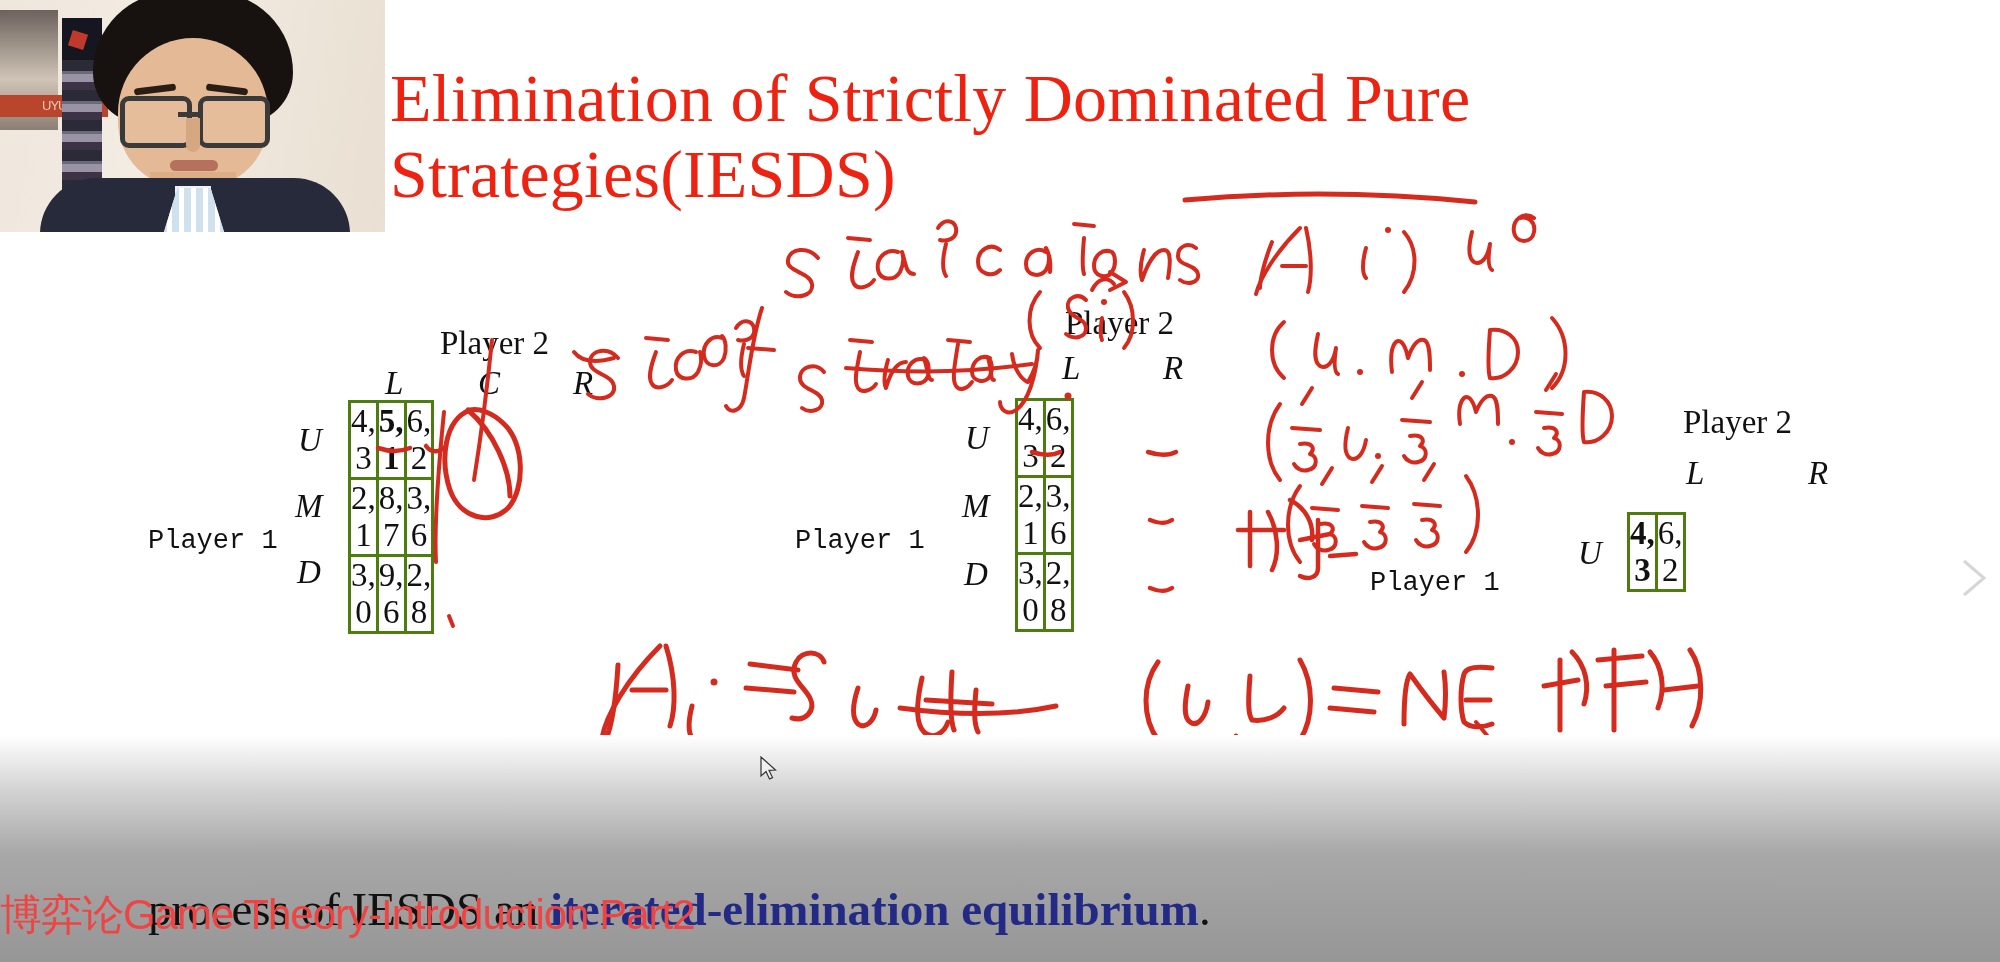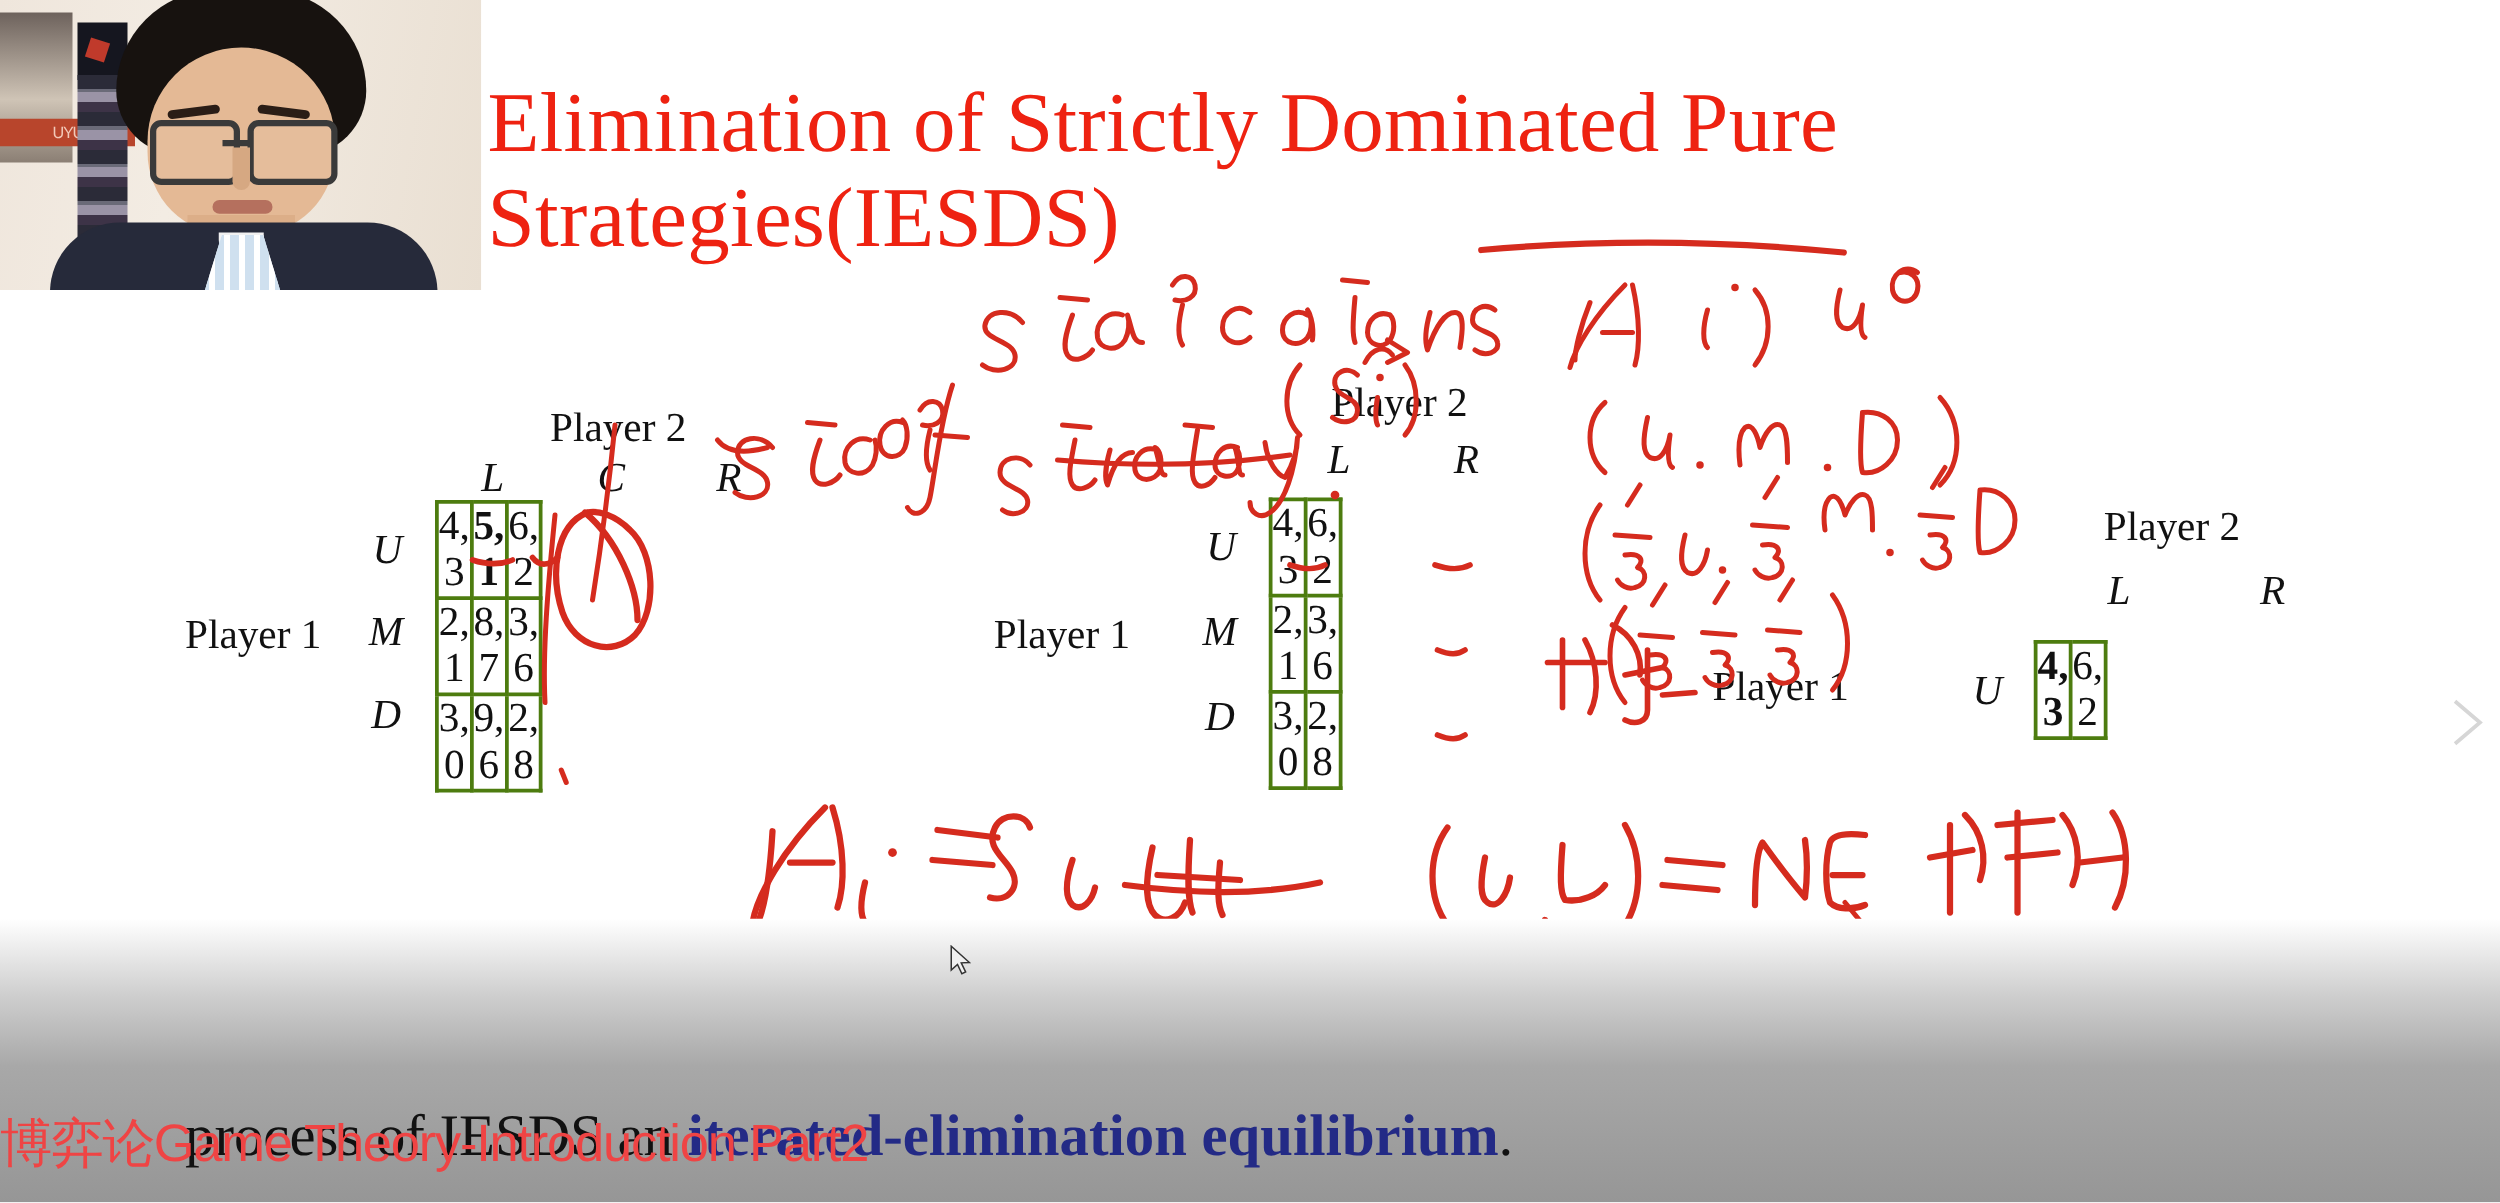--- a/index.html
+++ b/index.html
@@ -14,21 +14,21 @@
     font-family:"Liberation Serif",serif;
     font-size:68px;line-height:1.12;color:#ee2211;font-weight:400;
     letter-spacing:.2px;white-space:pre-wrap;
   }
 
   
   .matrix-block{position:absolute;}
   .mx-p2{position:absolute;font-size:33px;font-family:"Liberation Serif",serif;color:#111;white-space:nowrap;}
   .mx-collabel{position:absolute;font-size:33px;font-style:italic;font-family:"Liberation Serif",serif;color:#111;}
   .mx-rowlabel{position:absolute;font-size:33px;font-style:italic;font-family:"Liberation Serif",serif;color:#111;}
-  .mx-p1{position:absolute;font-size:33px;font-family:Liberation Serif, serif;color:#111;white-space:nowrap;}
+  .mx-p1{position:absolute;font-size:27px;font-family:Liberation Mono, monospace;color:#111;white-space:nowrap;margin-top:36px;}
   table.payoff{border-collapse:collapse;position:absolute;}
   table.payoff td{
     border:3px solid #4d7c0f;
     font-size:33px;font-family:"Liberation Serif",serif;color:#111;
     text-align:center;vertical-align:middle;
     padding:0;
   }
   table.payoff td.bold{font-weight:bold;}
   .ink-svg{position:absolute;overflow:visible;}
 

